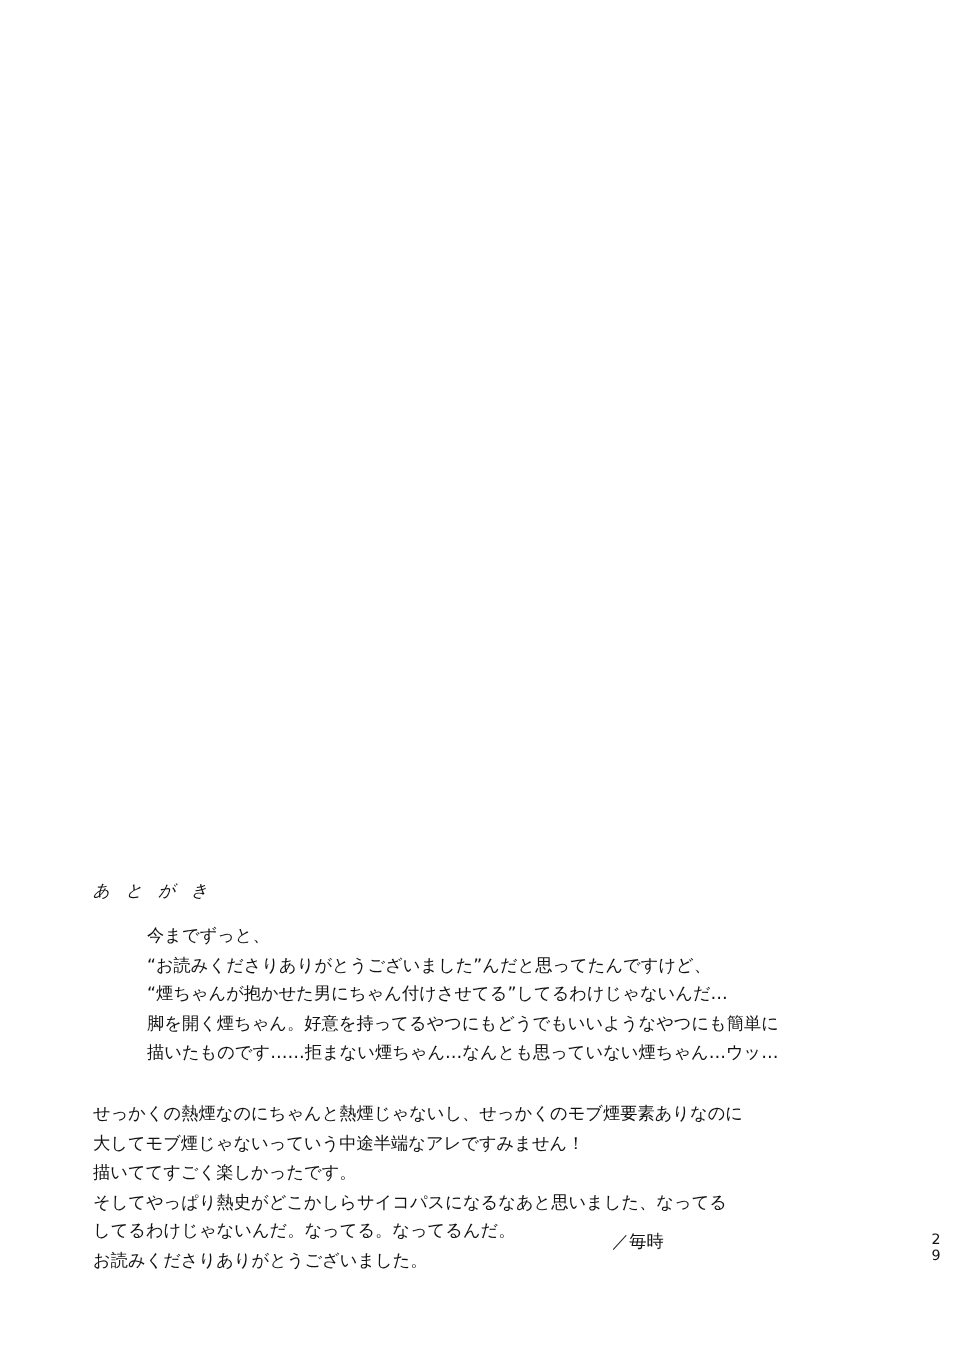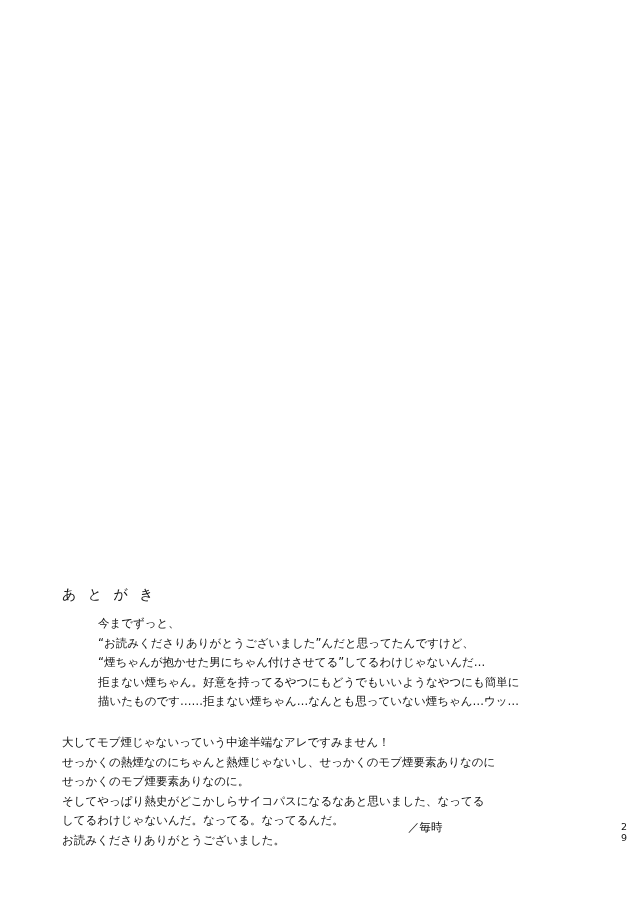--- a/index.html
+++ b/index.html
@@ -16,24 +16,25 @@
     overflow: hidden;
   }
   .page {
     position: absolute;
     inset: 0;
   }
   .afterword-title {
     position: absolute;
     left: 62px;
     top: 586px;
-    font-size: 14px;
+    font-size: 11px;
     letter-spacing: 3.5px;
     color: #111;
     white-space: nowrap;
+    font-style: italic;
   }
   .block {
     position: absolute;
     left: 62px;
     font-size: 11.5px;
     line-height: 19.5px;
     color: #111;
     white-space: nowrap;
   }
   .block-one { top: 614px; margin-left: 36px; }
@@ -72,28 +73,28 @@
 <body>
 
 <div class="page">
 
   <div class="afterword-title">あ と が き</div>
 
   <div class="block block-one">
     <p>今までずっと、</p>
     <p>“お読みくださりありがとうございました”んだと思ってたんですけど、</p>
     <p>“煙ちゃんが抱かせた男にちゃん付けさせてる”してるわけじゃないんだ…</p>
-    <p>拒まない煙ちゃん。好意を持ってるやつにもどうでもいいようなやつにも簡単に</p>
+    <p>脚を開く煙ちゃん。好意を持ってるやつにもどうでもいいようなやつにも簡単に</p>
     <p>描いたものです……拒まない煙ちゃん…なんとも思っていない煙ちゃん…ウッ…</p>
   </div>
 
   <div class="block block-two">
+    <p>せっかくの熱煙なのにちゃんと熱煙じゃないし、せっかくのモブ煙要素ありなのに</p>
     <p>大してモブ煙じゃないっていう中途半端なアレですみません！</p>
-    <p>せっかくの熱煙なのにちゃんと熱煙じゃないし、せっかくのモブ煙要素ありなのに</p>
-    <p>せっかくのモブ煙要素ありなのに。</p>
+    <p>描いててすごく楽しかったです。</p>
     <p>そしてやっぱり熱史がどこかしらサイコパスになるなあと思いました、なってる</p>
     <p>してるわけじゃないんだ。なってる。なってるんだ。</p>
     <p>お読みくださりありがとうございました。</p>
   </div>
 
   <div class="signature">／毎時</div>
 
   <div class="page-number">
     <span>2</span>
     <span>9</span>

